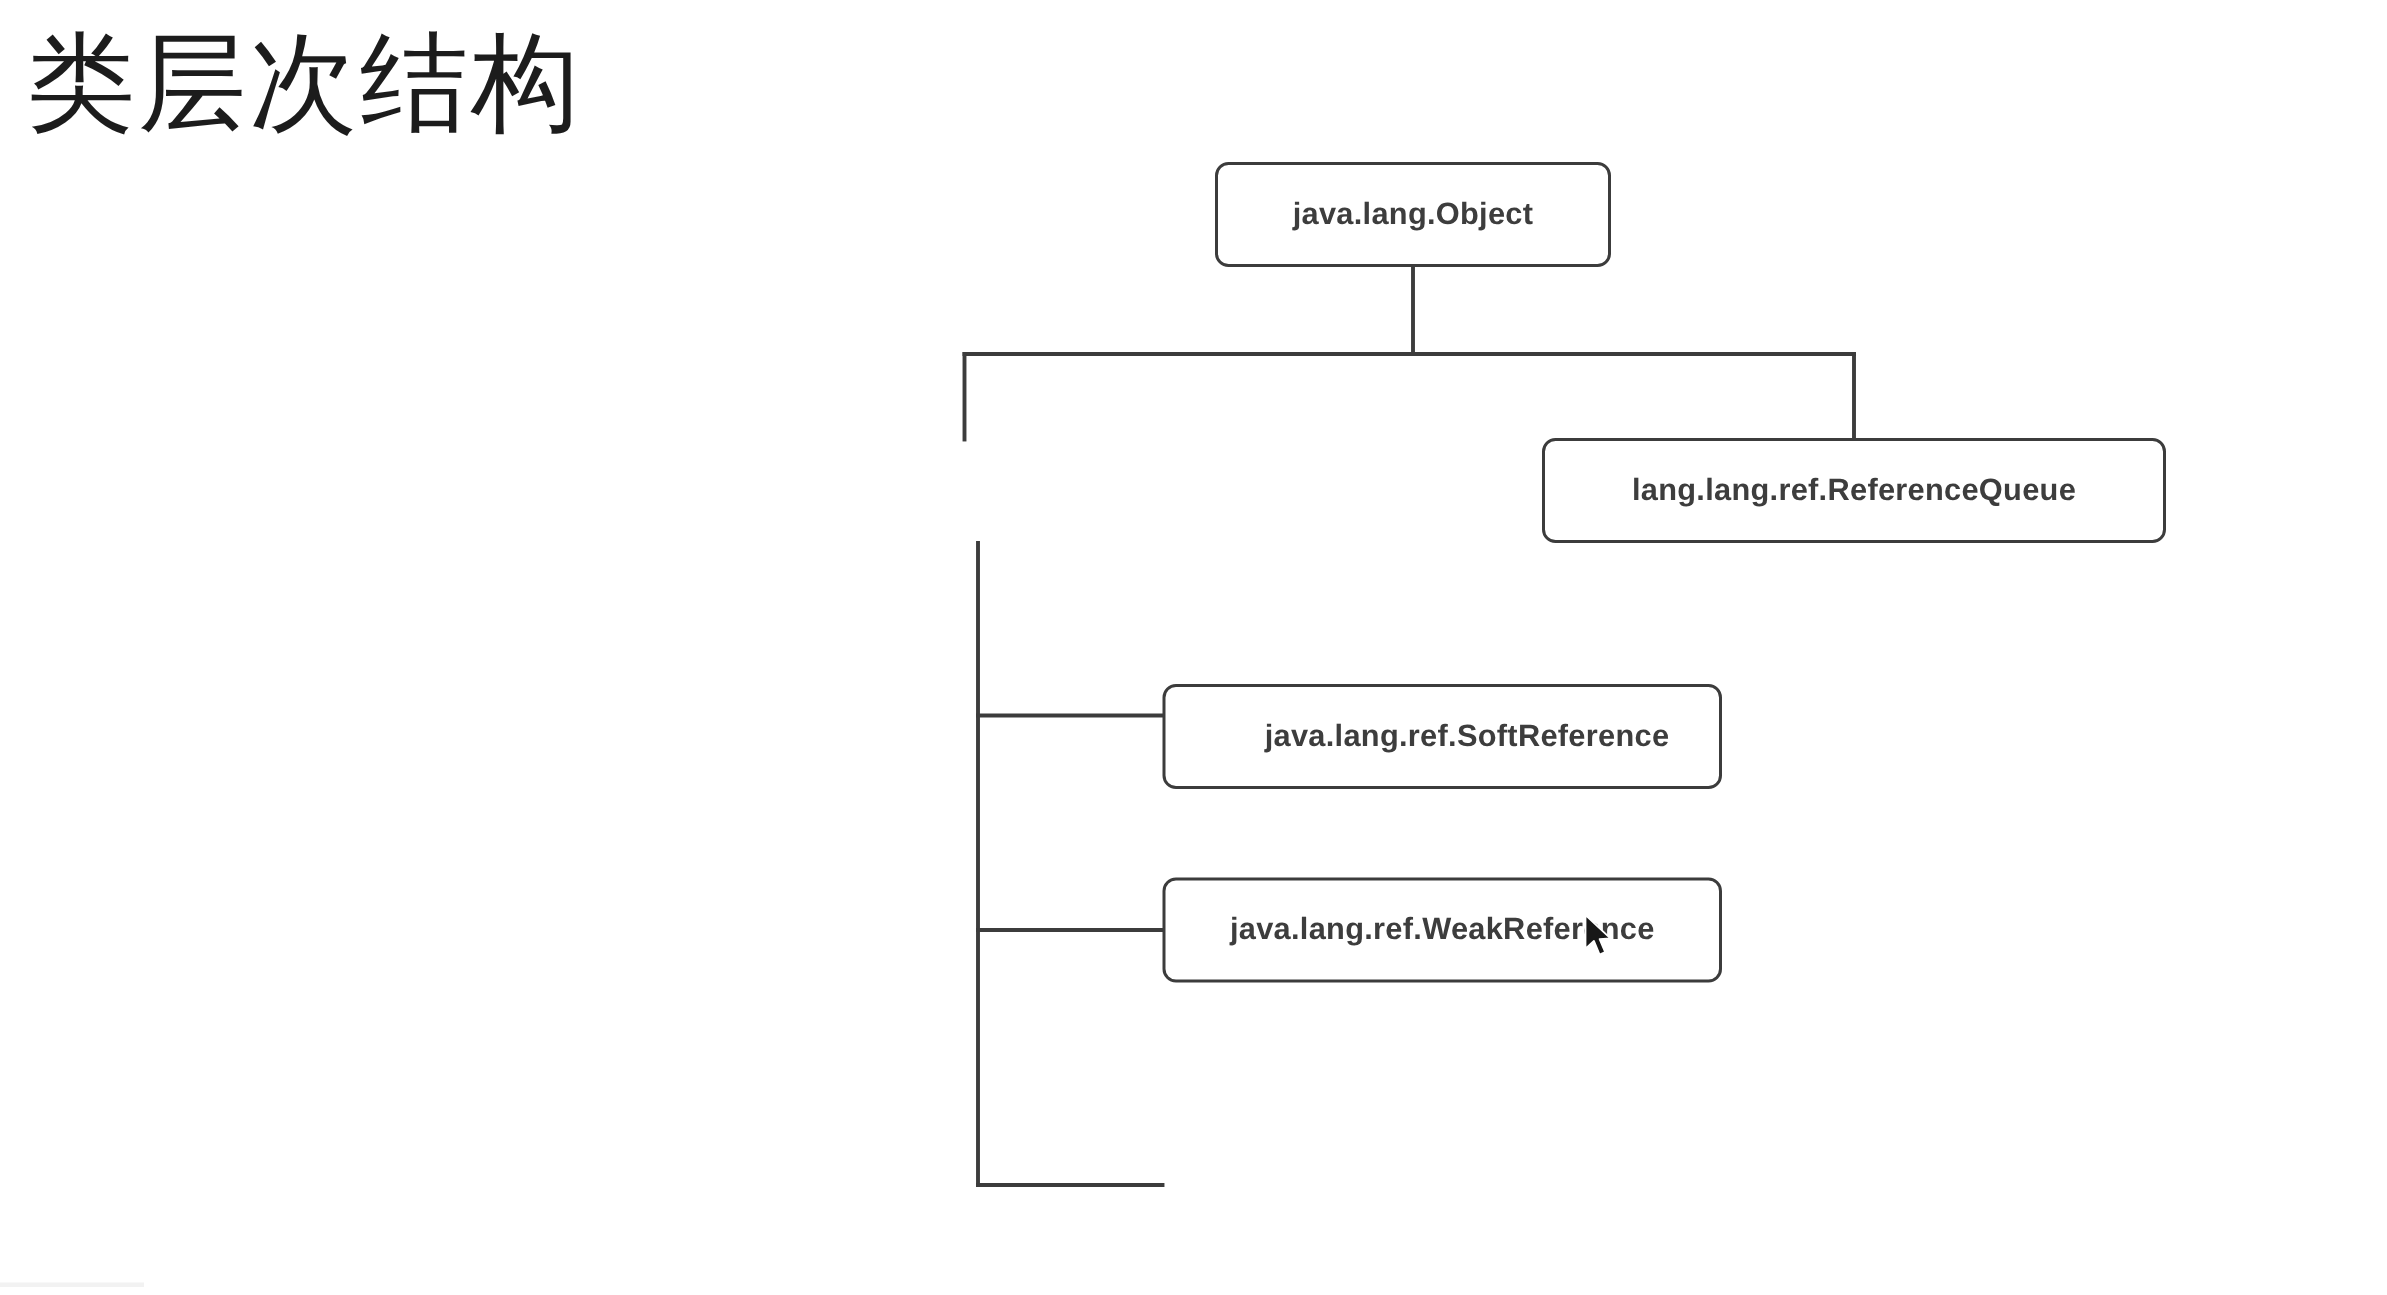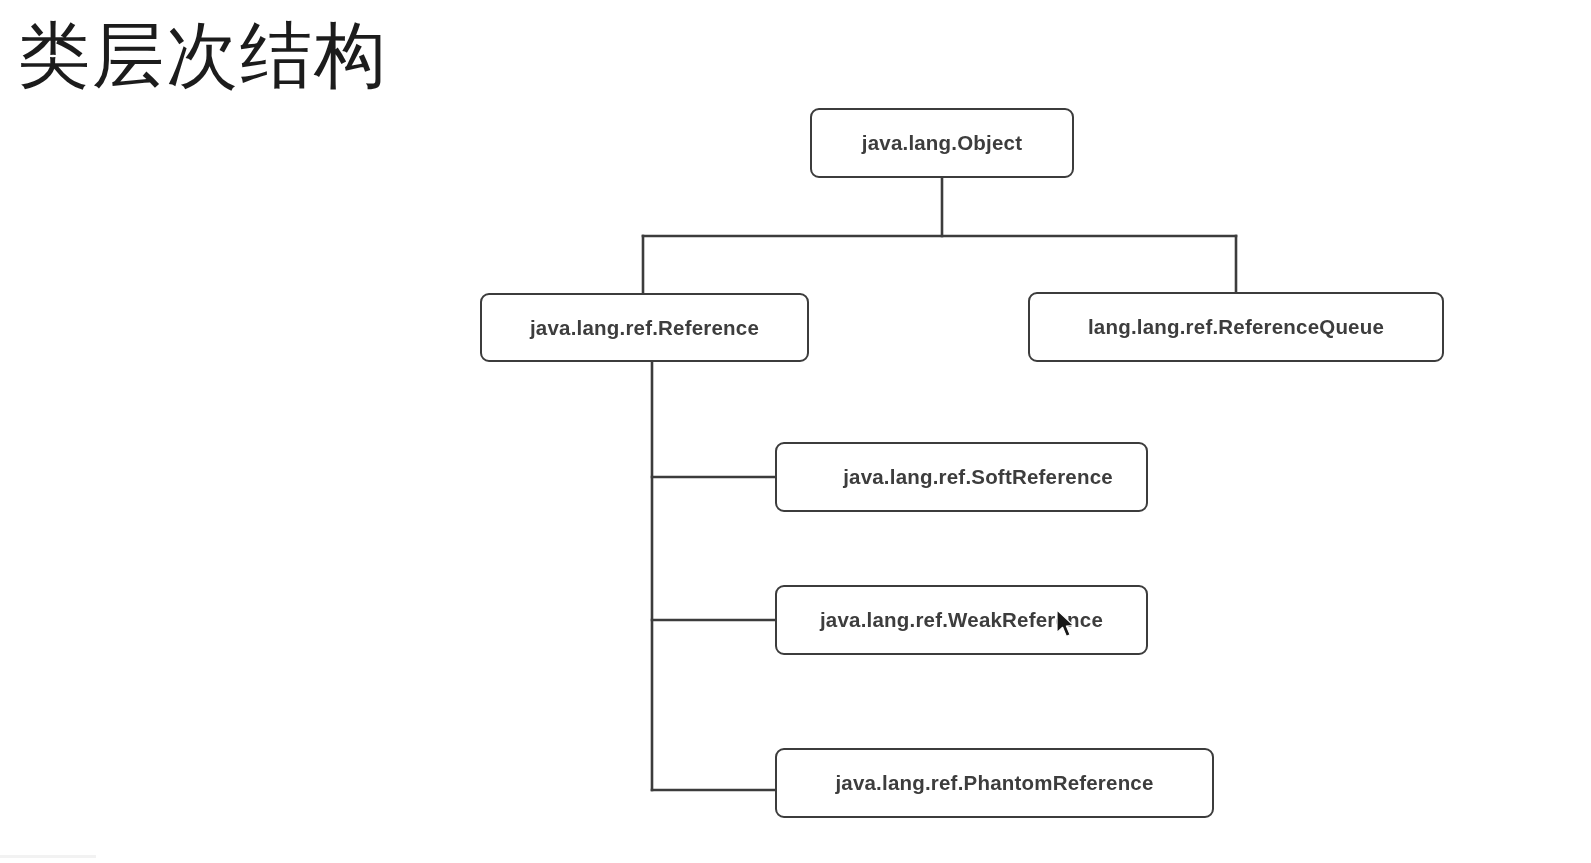--- a/index.html
+++ b/index.html
@@ -66,21 +66,21 @@
     line-height: 1.42;
     letter-spacing: 0.2px;
     word-break: break-all;
     font-family: "Liberation Sans", "DejaVu Sans", sans-serif;
   }
 
   
   #node-object        { left: 810px;  top: 108px; width: 264px; height: 70px; }
   #node-reference     { left: 480px;  top: 293px; width: 329px; height: 69px; }
   #node-refqueue      { left: 1028px; top: 292px; width: 416px; height: 70px; }
-  #node-softref       { left: 775px;  top: 442px; width: 373px; height: 70px; padding-left: 43px; }
+  #node-softref       { left: 775px;  top: 456px; width: 373px; height: 70px; padding-left: 43px; }
   #node-weakref       { left: 775px;  top: 585px; width: 373px; height: 70px; }
   #node-phantomref    { left: 775px;  top: 748px; width: 439px; height: 70px; }
 
   
   #mouse-cursor {
     position: absolute;
     left: 1056px;
     top: 609px;
     width: 22px;
     height: 32px;
@@ -121,39 +121,33 @@
       <path d="M 652 477 L 775 477"></path>
       <path d="M 652 620 L 775 620"></path>
       <path d="M 652 790 L 775 790"></path>
     </g>
   </svg>
 
   <div class="node-box" id="node-object">
     <span class="node-label">java.lang.Object</span>
   </div>
 
-  <div class="node-box" id="node-reference">
-    <span class="node-label">java.lang.ref.Reference</span>
-  </div>
 
   <div class="node-box" id="node-refqueue">
     <span class="node-label">lang.lang.ref.ReferenceQueue</span>
   </div>
 
   <div class="node-box" id="node-softref">
     <span class="node-label">java.lang.ref.SoftReference</span>
   </div>
 
   <div class="node-box" id="node-weakref">
     <span class="node-label">java.lang.ref.WeakReference</span>
   </div>
 
-  <div class="node-box" id="node-phantomref">
-    <span class="node-label">java.lang.ref.PhantomReference</span>
-  </div>
 
 </div>
 
 <svg id="mouse-cursor" viewBox="0 0 22 32" xmlns="http://www.w3.org/2000/svg">
   <path d="M 1 1 L 1 23.5 L 6.6 18.3 L 10.4 27.4 L 14.1 25.8 L 10.4 17.1 L 17.6 16.6 Z" fill="#181818" stroke="#ffffff" stroke-width="1.2" stroke-linejoin="round"></path>
 </svg>
 
 <div id="bottom-artifact"></div>
 
 </body></html>

